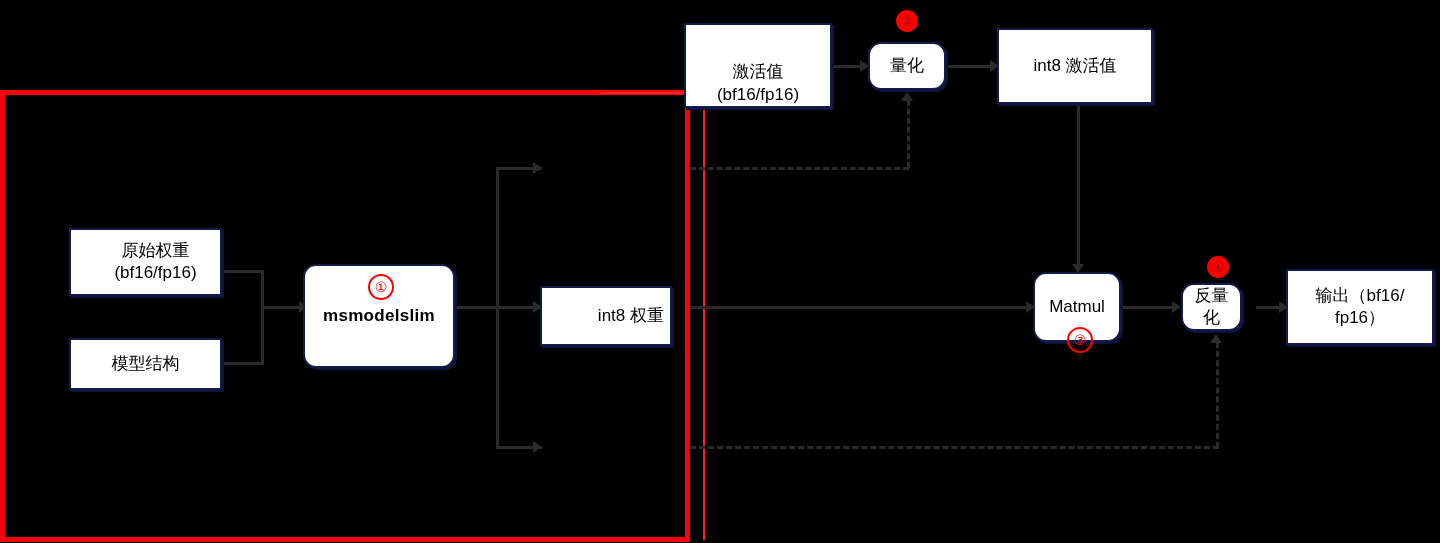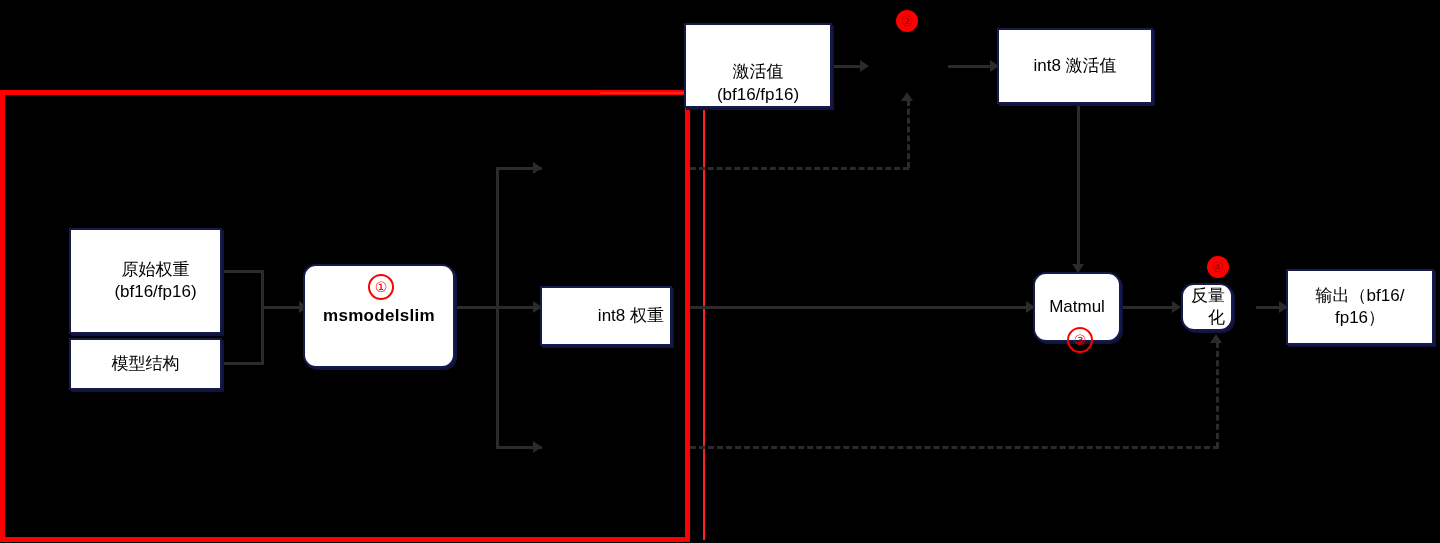--- a/index.html
+++ b/index.html
@@ -82,21 +82,21 @@
   <div class="arrow right" style="left:1279px;top:301px;"></div>
 
   <div class="dash-h" style="left:690px;top:167px;width:219px;"></div>
   <div class="dash-v" style="left:907px;top:100px;height:68px;"></div>
   <div class="arrow up" style="left:901px;top:92px;"></div>
 
   <div class="dash-h" style="left:690px;top:446px;width:529px;"></div>
   <div class="dash-v" style="left:1216px;top:342px;height:106px;"></div>
   <div class="arrow up" style="left:1210px;top:334px;"></div>
 
-  <div class="node" style="left:69px;top:228px;width:153px;height:106px;padding-left:20px;">
+  <div class="node" style="left:69px;top:228px;width:153px;height:68px;padding-left:20px;">
     <span class="lbl">原始权重
 (bf16/fp16)</span>
   </div>
 
   <div class="node" style="left:69px;top:338px;width:153px;height:52px;">
     <span class="lbl">模型结构</span>
   </div>
 
   <div class="node round bold" style="left:303px;top:264px;width:152px;height:104px;">
     <span class="lbl">msmodelslim</span>
@@ -106,30 +106,33 @@
   <div class="node" style="left:540px;top:286px;width:132px;height:60px;justify-content:flex-end;">
     <span class="lbl">int8 权重</span>
   </div>
 
 
   <div class="node" style="left:684px;top:23px;width:148px;height:85px;align-items:flex-end;">
     <span class="lbl">激活值
 (bf16/fp16)</span>
   </div>
 
+  <div class="node round" style="left:868px;top:42px;width:78px;height:48px;">
+    <span class="lbl">量化</span>
+  </div>
 
   <div class="node" style="left:997px;top:28px;width:156px;height:76px;">
     <span class="lbl">int8 激活值</span>
   </div>
 
   <div class="node round" style="left:1033px;top:272px;width:88px;height:70px;">
     <span class="lbl">Matmul</span>
   </div>
 
-  <div class="node round" style="left:1181px;top:283px;width:52px;height:48px;text-align:right;">
+  <div class="node round" style="left:1181px;top:283px;width:61px;height:48px;">
     <span class="lbl">反量化</span>
   </div>
 
   <div class="node" style="left:1286px;top:269px;width:148px;height:76px;">
     <span class="lbl">输出（bf16/
 fp16）</span>
   </div>
 
   <div class="badge outline" style="left:368px;top:274px;">
     <span>①</span>

